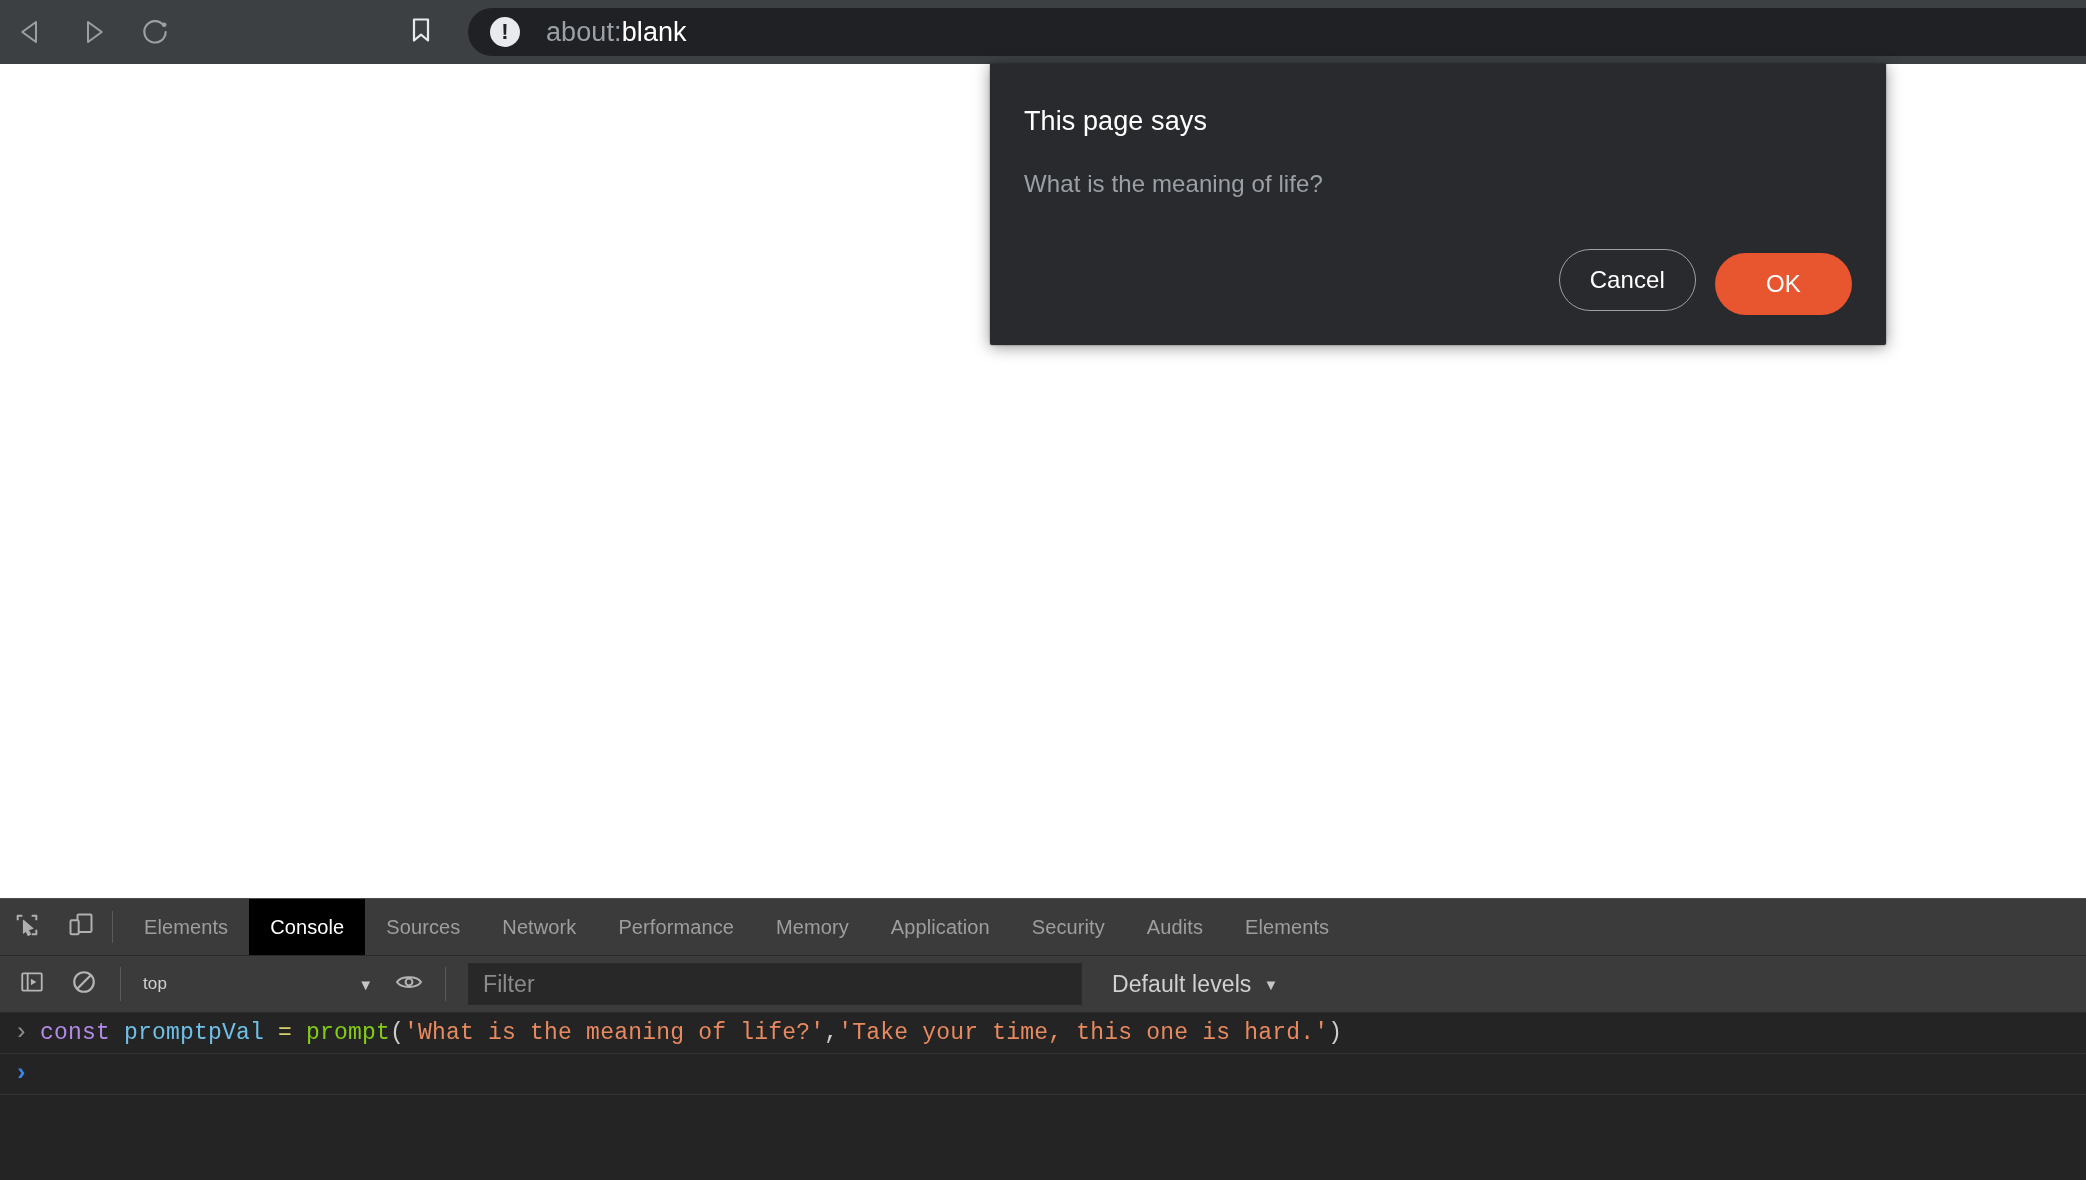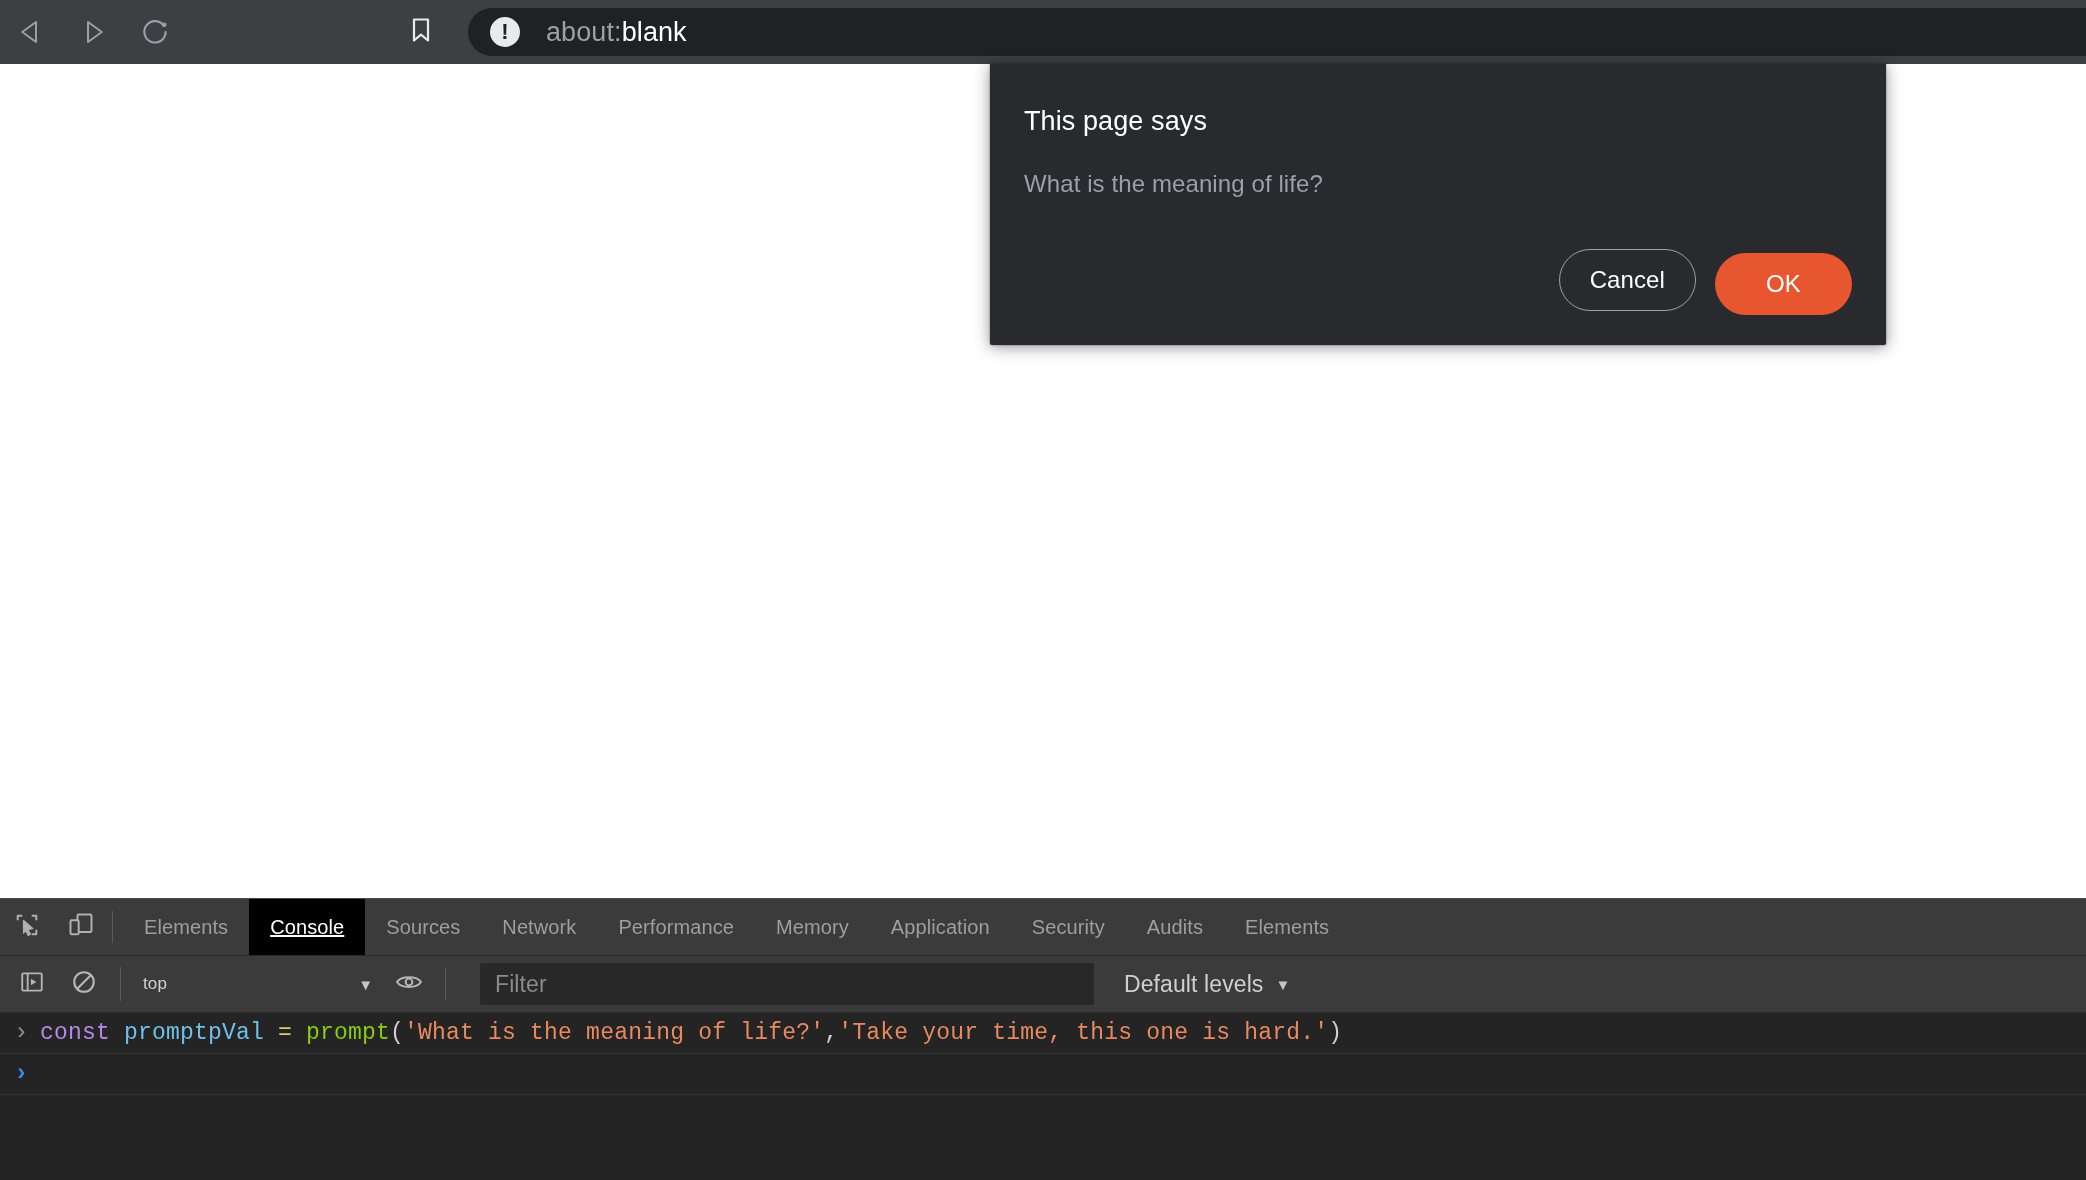--- a/index.html
+++ b/index.html
@@ -195,21 +195,20 @@
     display: flex;
     align-items: center;
     font-size: 20px;
     color: #9e9e9e;
     white-space: nowrap;
     letter-spacing: 0.1px;
   }
   .dt-tab.active {
     background: #000000;
     color: #ffffff;
-    text-decoration: underline;
   }
 
   #console-toolbar {
     height: 57px;
     background: #3b3b3b;
     display: flex;
     align-items: center;
     border-bottom: 1px solid #2b2b2b;
     padding-left: 6px;
     box-sizing: border-box;
@@ -248,21 +247,21 @@
   }
   #filter-input {
     width: 614px;
     height: 42px;
     background: #282828;
     border: 1px solid #2b2b2b;
     box-sizing: border-box;
     display: flex;
     align-items: center;
     padding-left: 14px;
-    margin-left: 24px;
+    margin-left: 12px;
   }
   #filter-placeholder {
     font-size: 23px;
     color: #8a8a8a;
     letter-spacing: 0.1px;
   }
   #levels-select {
     display: flex;
     align-items: center;
     gap: 12px;

